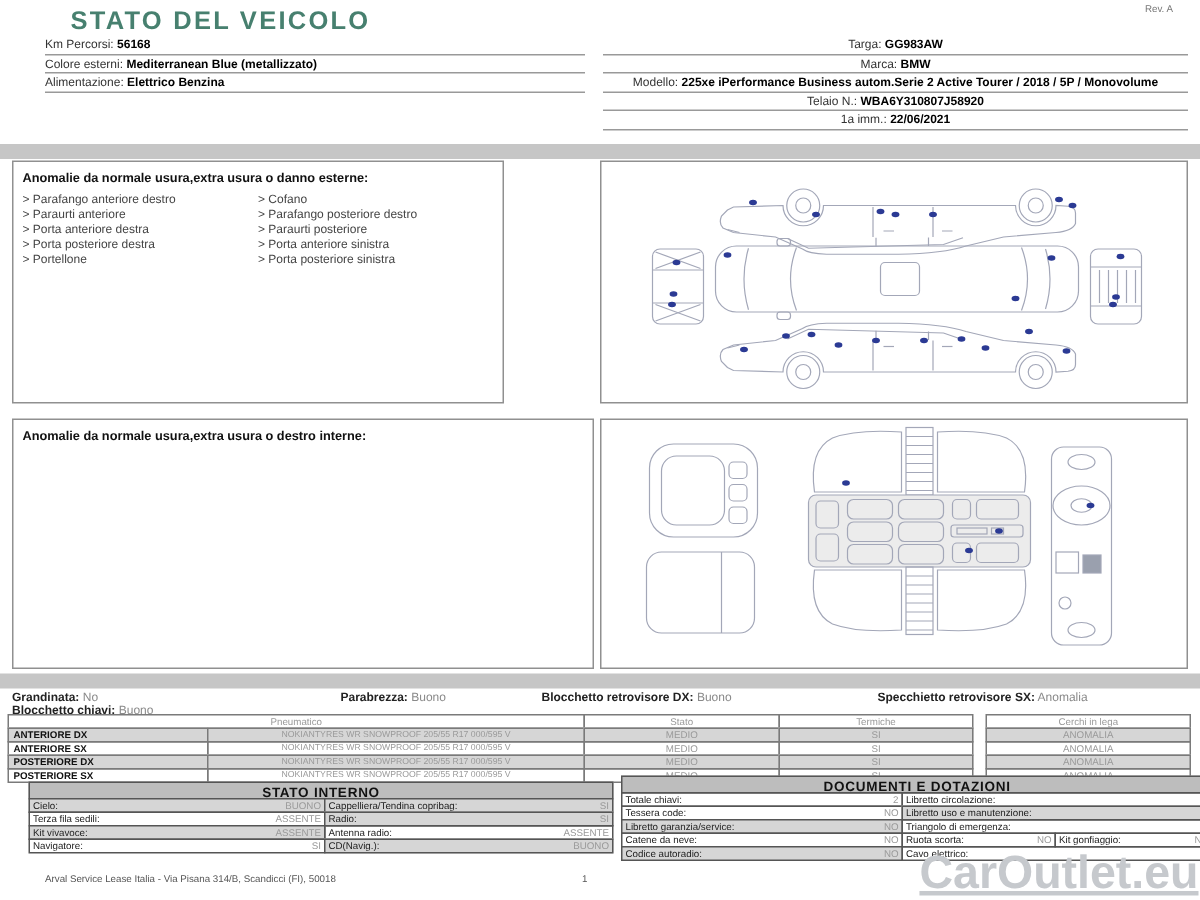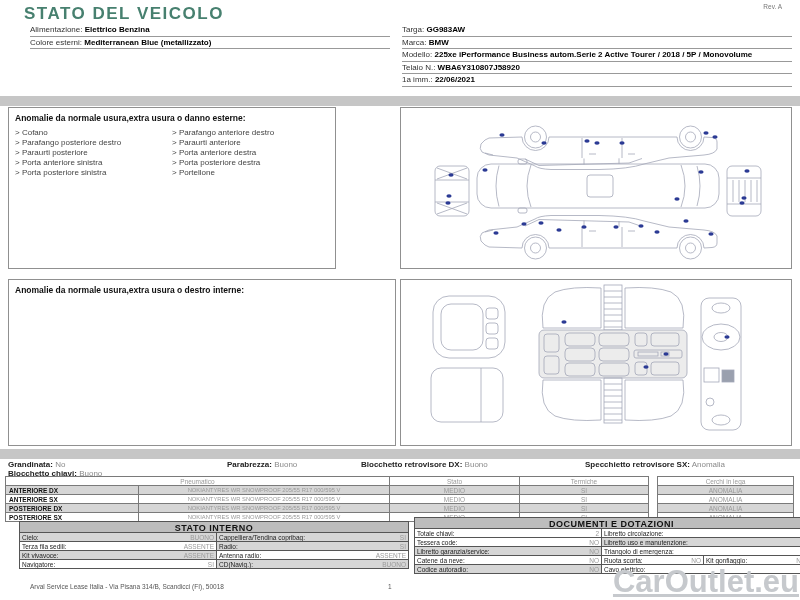--- a/index.html
+++ b/index.html
@@ -3,28 +3,28 @@
 <meta charset="utf-8">
 <style>
   html,body{margin:0;padding:0;}
   body{
     width:800px;height:600px;position:relative;overflow:hidden;
     background:#ffffff;color:#222;
     font-family:"Liberation Sans", sans-serif;
   }
   .abs{position:absolute;}
   
-  .doc-title{left:24px;top:4px;font-size:17px;font-weight:bold;color:#47806f;letter-spacing:1.5px;}
+  .doc-title{left:47px;top:4px;font-size:17px;font-weight:bold;color:#47806f;letter-spacing:1.5px;}
   .rev{right:18px;top:3px;font-size:6.5px;color:#777;}
   .fields{font-size:8px;}
   .fields .frow{border-bottom:1px solid #999;padding:2px 0 1px;line-height:8.5px;}
   .frow .lab{color:#333;}
   .frow b{color:#000;}
   .fields-left{left:30px;top:24px;width:360px;}
-  .fields-right{left:402px;top:24px;width:390px;}
+  .fields-right{left:402px;top:24px;width:390px;text-align:center;}
   
   .band{left:0;width:800px;height:10px;background:#c6c6c6;}
   
   .panel{position:absolute;border:1px solid #909090;background:#fff;box-sizing:border-box;}
   .p-ext-list{left:8px;top:107px;width:328px;height:162px;}
   .p-ext-diag{left:400px;top:107px;width:392px;height:162px;}
   .p-int-list{left:8px;top:279px;width:388px;height:167px;}
   .p-int-diag{left:400px;top:279px;width:392px;height:167px;}
   .an-title{font-size:8.5px;font-weight:bold;color:#111;padding:5px 6px 4px;}
   .an-cols{display:flex;padding:1px 6px;}
@@ -71,50 +71,51 @@
   .watermark{right:1px;top:566px;font-size:31px;font-weight:bold;color:#c6c9cd;line-height:1;
     letter-spacing:0;z-index:5;text-decoration:underline;}
 </style>
 </head>
 <body>
 
 <div class="abs doc-title">STATO DEL VEICOLO</div>
 <div class="abs rev">Rev. A</div>
 
 <div class="abs fields fields-left">
+  <div class="frow"><span class="lab">Km Percorsi:</span> <b>56168</b></div>
+  <div class="frow"><span class="lab">Colore esterni:</span> <b>Mediterranean Blue (metallizzato)</b></div>
   <div class="frow"><span class="lab">Alimentazione:</span> <b>Elettrico Benzina</b></div>
-  <div class="frow"><span class="lab">Colore esterni:</span> <b>Mediterranean Blue (metallizzato)</b></div>
 </div>
 
 <div class="abs fields fields-right">
   <div class="frow"><span class="lab">Targa:</span> <b>GG983AW</b></div>
   <div class="frow"><span class="lab">Marca:</span> <b>BMW</b></div>
   <div class="frow"><span class="lab">Modello:</span> <b>225xe iPerformance Business autom.Serie 2 Active Tourer / 2018 / 5P / Monovolume</b></div>
   <div class="frow"><span class="lab">Telaio N.:</span> <b>WBA6Y310807J58920</b></div>
   <div class="frow"><span class="lab">1a imm.:</span> <b>22/06/2021</b></div>
 </div>
 
 <div class="abs band" style="top:96px"></div>
 
 <div class="panel p-ext-list">
   <div class="an-title">Anomalie da normale usura,extra usura o danno esterne:</div>
   <div class="an-cols">
     <div class="an-col">
+      <div class="an-item">Parafango anteriore destro</div>
+      <div class="an-item">Paraurti anteriore</div>
+      <div class="an-item">Porta anteriore destra</div>
+      <div class="an-item">Porta posteriore destra</div>
+      <div class="an-item">Portellone</div>
+    </div>
+    <div class="an-col">
       <div class="an-item">Cofano</div>
       <div class="an-item">Parafango posteriore destro</div>
       <div class="an-item">Paraurti posteriore</div>
       <div class="an-item">Porta anteriore sinistra</div>
       <div class="an-item">Porta posteriore sinistra</div>
-    </div>
-    <div class="an-col">
-      <div class="an-item">Parafango anteriore destro</div>
-      <div class="an-item">Paraurti anteriore</div>
-      <div class="an-item">Porta anteriore destra</div>
-      <div class="an-item">Porta posteriore destra</div>
-      <div class="an-item">Portellone</div>
     </div>
   </div>
 </div>
 
 <div class="panel p-ext-diag">
   <svg width="390" height="160" viewBox="0 0 390 160">
     <defs>
       <g id="sidecar" stroke="#a3a7b8" stroke-width="0.8" fill="none">
         <path d="M6,31 L2,27 Q0,22 3,19 L10,16 L38,13 L56,5 Q60,2 72,1.5 L120,1.5 Q150,2 165,7 L190,13 L225,16 Q236,17 238,22 L238,29 Q238,33 233,33.5 L225,34 A13.5,13.5 0 0 0 198,34 L70,34 A13.5,13.5 0 0 0 43,34 L10,33 Z"></path>
         <circle cx="56.5" cy="34" r="11"></circle>

